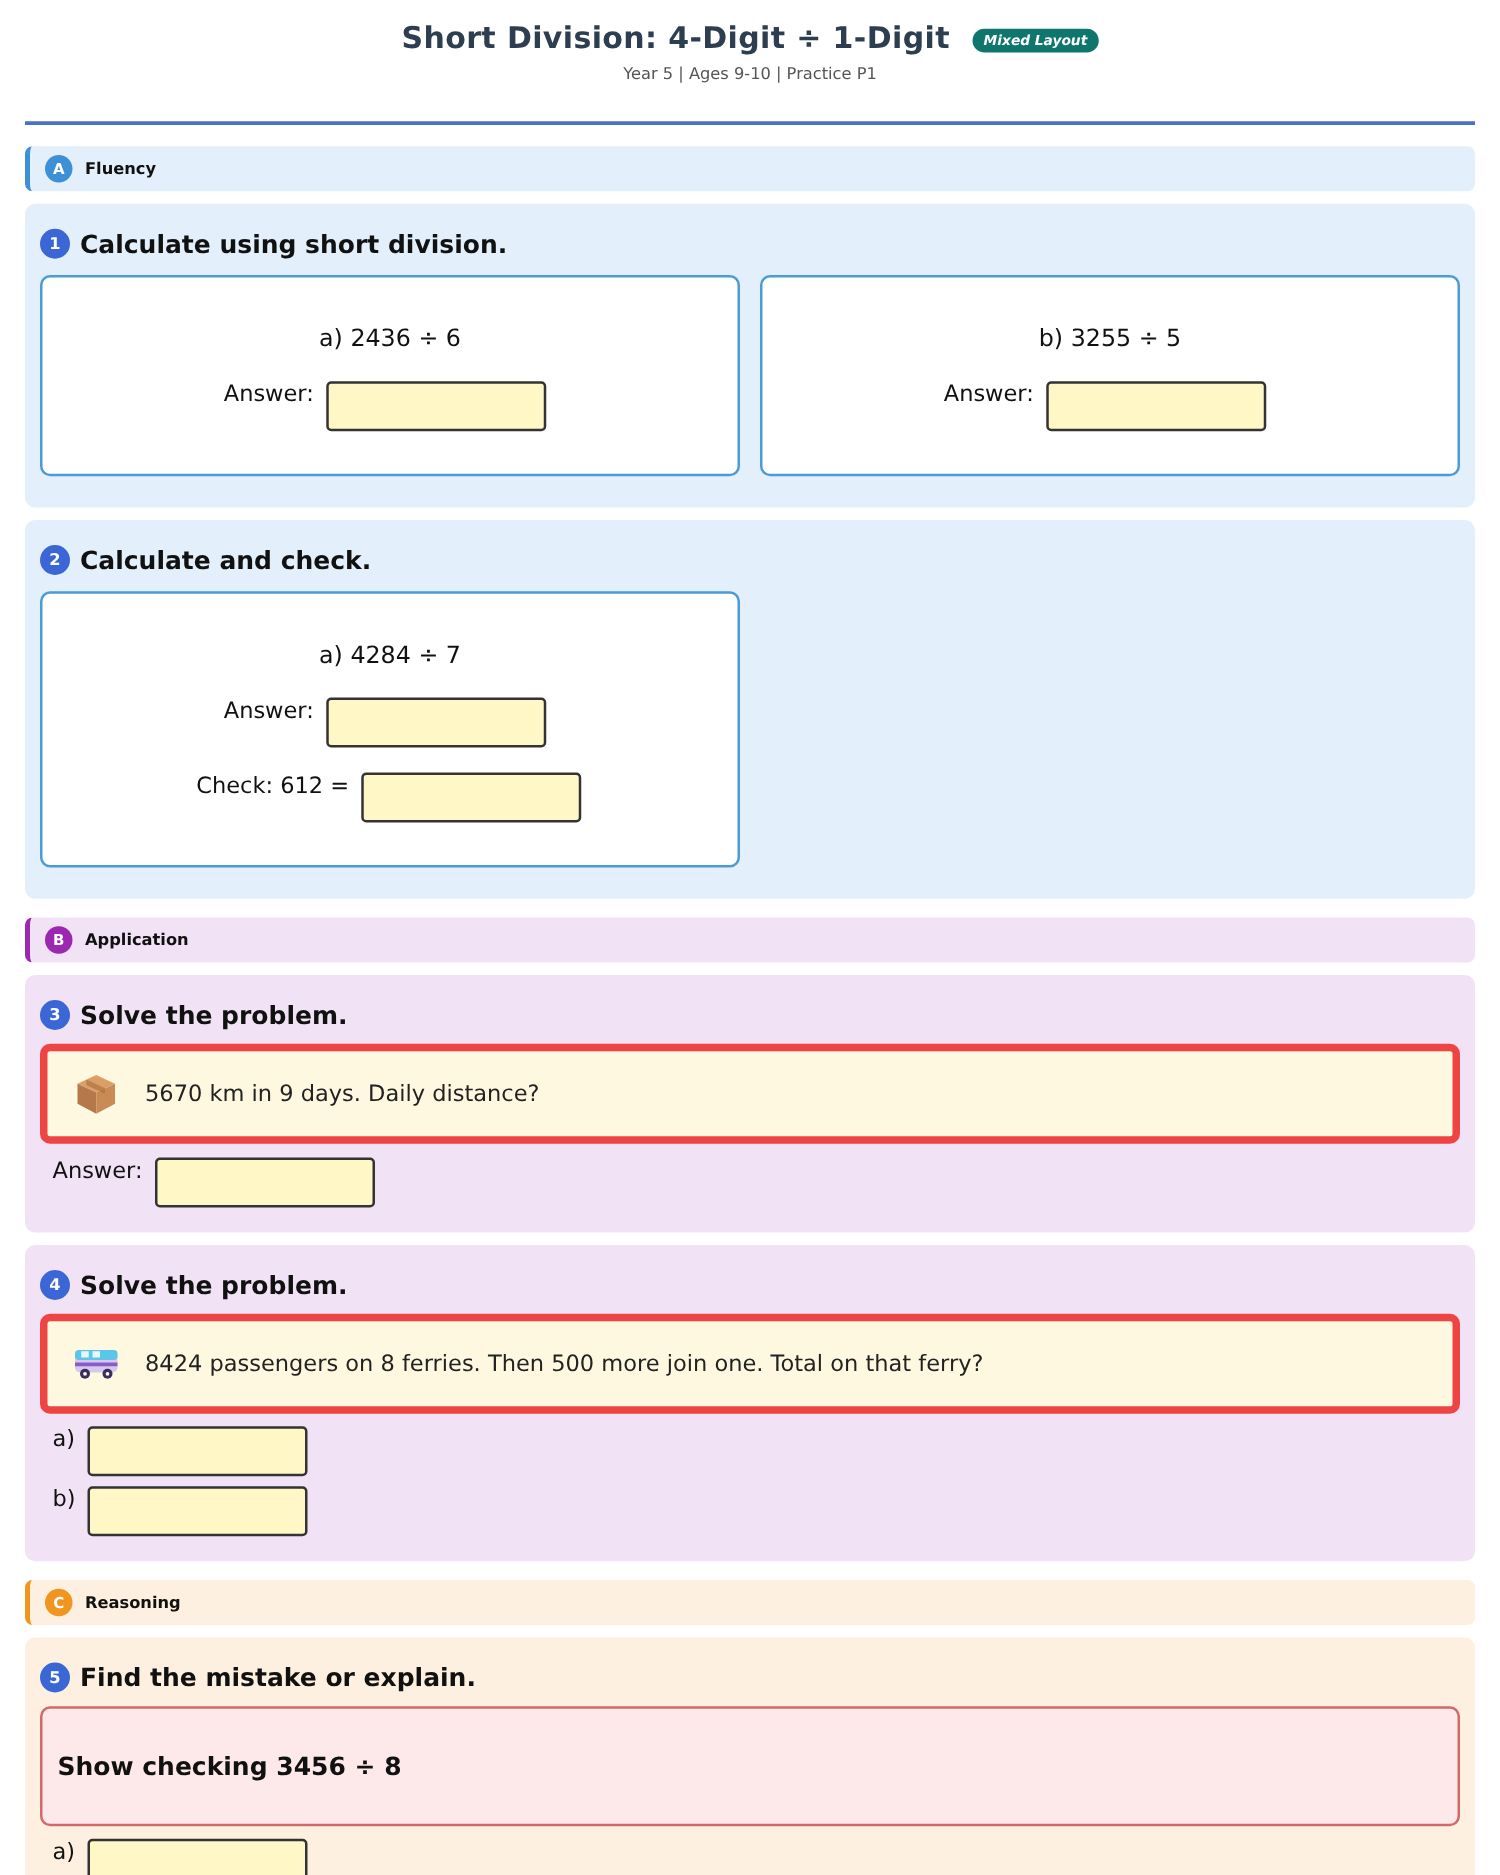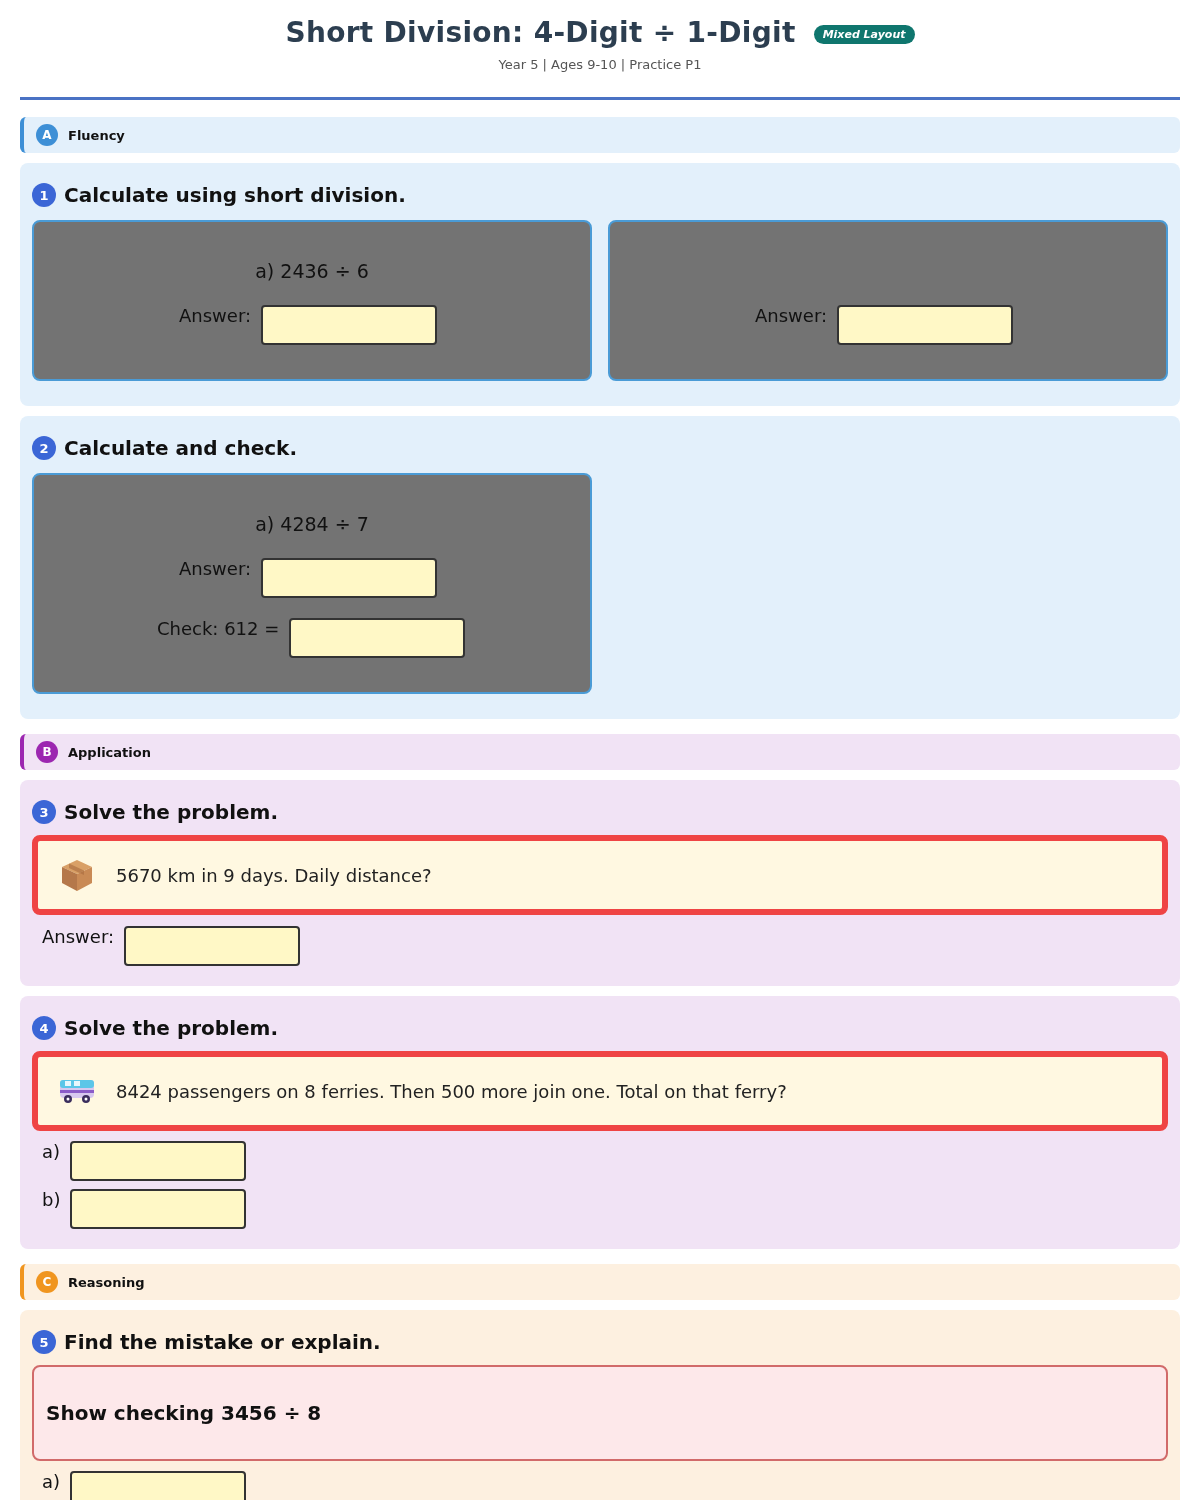--- a/index.html
+++ b/index.html
@@ -1,33 +1,33 @@
 <!DOCTYPE html>
 <html><head>
 <meta charset="utf-8">
 <style>
   * { box-sizing: border-box; margin: 0; padding: 0; }
   html, body { width: 1200px; background: #ffffff; }
   body { font-family: "DejaVu Sans", sans-serif; color: #222; position: relative; height: 1500px; overflow: hidden; }
   .header { text-align: center; padding-top: 16px; height: 100px; border-bottom: 3px solid #4a72c4; margin: 0 20px; position: relative; }
   .title-row { display: flex; justify-content: center; align-items: center; gap: 18px; }
-  .title { font-size: 28px; font-weight: bold; color: #2c3e50; letter-spacing: 0.3px; }
+  .title { font-size: 24px; font-weight: bold; color: #2c3e50; letter-spacing: 0.3px; }
   .badge { background: #0f766e; color: #fff; font-size: 11px; font-weight: bold; padding: 3px 9px; border-radius: 11px; margin-top: 4px; font-style: italic; }
   .subtitle { font-size: 13px; color: #555; margin-top: 8px; }
 
   .section-header { position: absolute; left: 20px; width: 1160px; height: 36px; border-radius: 6px; border-left: 4px solid; display: flex; align-items: center; padding-left: 12px; gap: 10px; }
   .section-header .letter { width: 22px; height: 22px; border-radius: 50%; color: #fff; font-size: 12px; font-weight: bold; display: flex; align-items: center; justify-content: center; }
   .section-header .label { font-size: 13px; font-weight: bold; color: #111; }
 
   .qcard { position: absolute; left: 20px; width: 1160px; border-radius: 8px; padding: 0 12px; }
   .qtitle { position: absolute; left: 12px; display: flex; align-items: center; gap: 8px; }
   .qnum { width: 24px; height: 24px; border-radius: 50%; background: #3b66d6; color: #fff; font-size: 13px; font-weight: bold; display: flex; align-items: center; justify-content: center; }
   .qtext { font-size: 20px; font-weight: bold; color: #111; }
 
-  .sub-box { position: absolute; background: #737373; border: 2px solid #4a9bd6; border-radius: 8px; }
+  .sub-box { position: absolute; background: #ffffff; border: 2px solid #4a9bd6; border-radius: 8px; }
   .sub-box .prob { position: absolute; width: 100%; text-align: center; font-size: 19px; color: #111; }
   .ans-row { position: absolute; display: flex; align-items: flex-start; gap: 10px; font-size: 18px; color: #111; }
   .ans-input { width: 176px; height: 40px; background: #fff8c6; border: 2px solid #333; border-radius: 4px; font-size: 16px; padding: 0 8px; }
 
   .story { position: absolute; left: 12px; width: 1136px; background: #fff8e1; border: 6px solid #ef4444; border-radius: 8px; display: flex; align-items: center; padding-left: 20px; gap: 20px; font-size: 18px; color: #222; }
   .story .icon { width: 38px; height: 38px; display: flex; align-items: center; justify-content: center; }
 
   .reason-box { position: absolute; left: 12px; width: 1136px; height: 96px; background: #fde8ea; border: 2px solid #d16a6a; border-radius: 8px; display: flex; align-items: center; padding-left: 12px; font-size: 20px; font-weight: bold; color: #111; }
 </style>
 </head>
@@ -52,20 +52,21 @@
     <span class="qtext">Calculate using short division.</span>
   </div>
   <div class="sub-box" style="left:12px; top:57px; width:560px; height:161px;">
     <div class="prob" style="top:38px;">a) 2436 ÷ 6</div>
     <div class="ans-row" style="left:145px; top:83px;">
       <span>Answer:</span>
       <input class="ans-input" value="" style="">
     </div>
   </div>
   <div class="sub-box" style="left:588px; top:57px; width:560px; height:161px;">
+    <div class="prob" style="top:38px;">b) 3255 ÷ 5</div>
     <div class="ans-row" style="left:145px; top:83px;">
       <span>Answer:</span>
       <input class="ans-input" value="" style="">
     </div>
   </div>
 </div>
 
 <div class="qcard" style="top:416px; height:303px; background:#e3f0fb;">
   <div class="qtitle" style="top:20px;">
     <span class="qnum">2</span>

